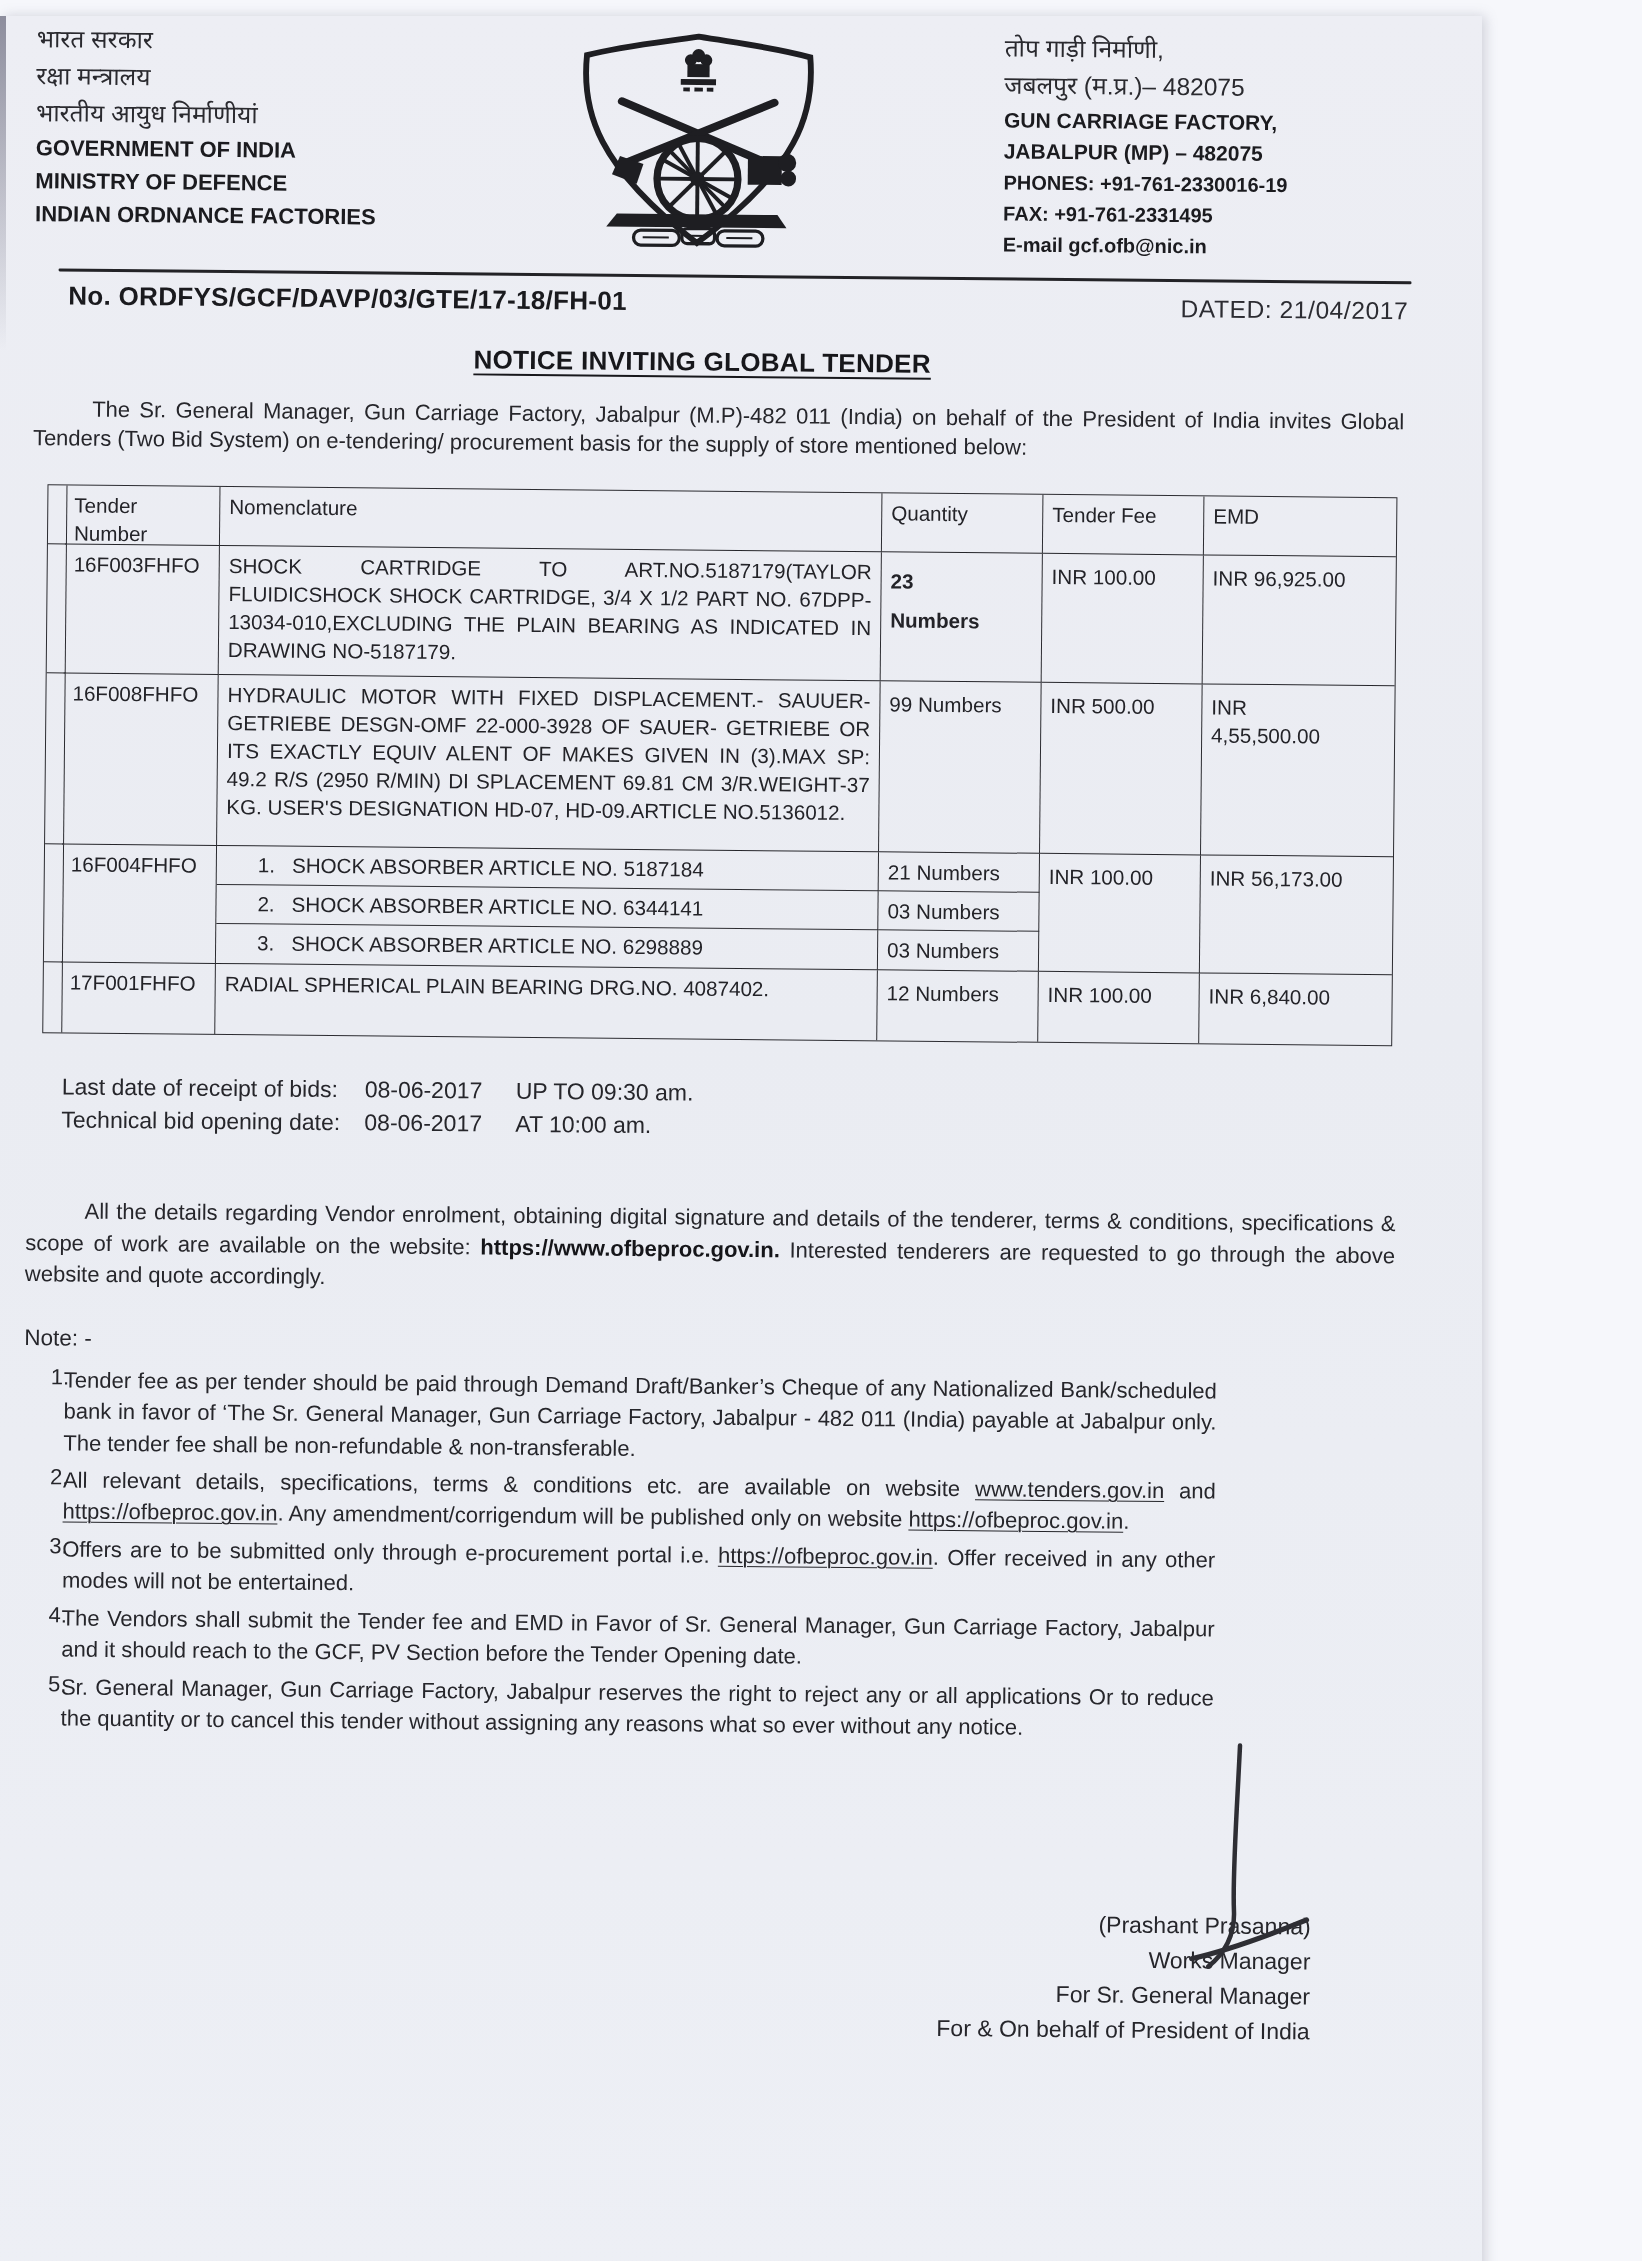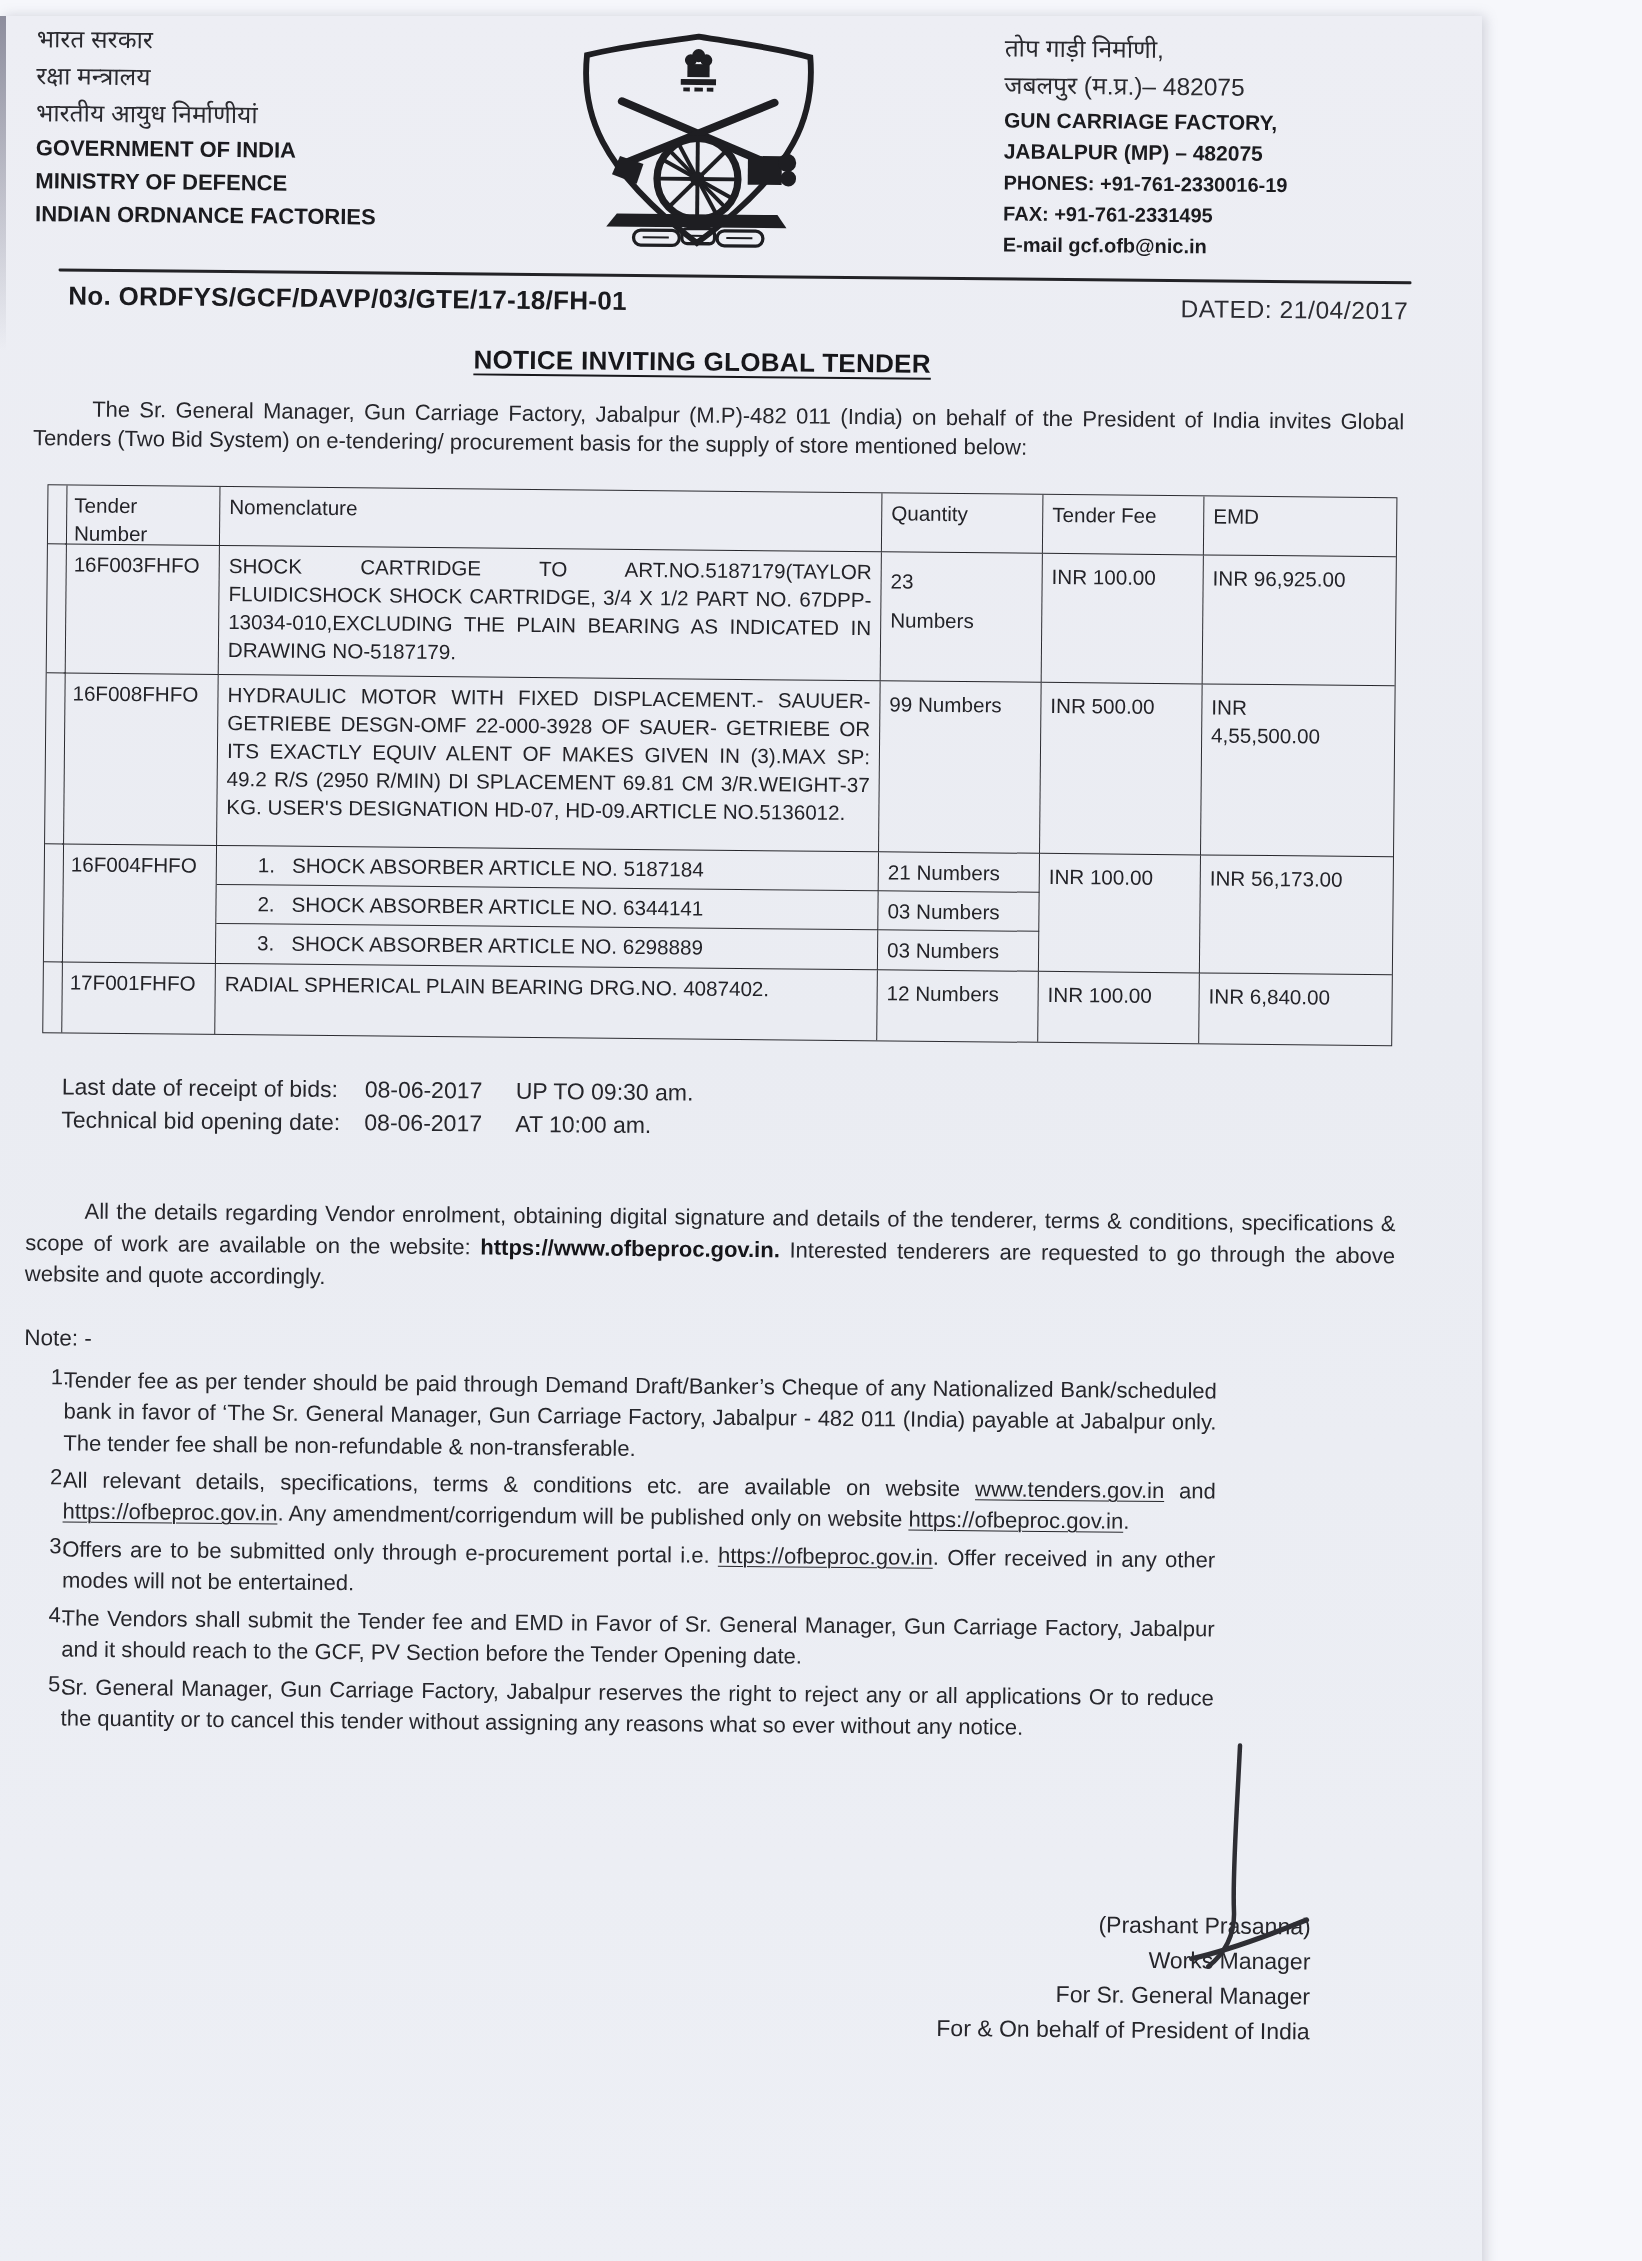--- a/index.html
+++ b/index.html
@@ -56,21 +56,21 @@
   }
   .c{border-right:1.3px solid #2c2c31;border-bottom:1.3px solid #2c2c31;padding:6.4px 9px;}
   .c.hb{border-bottom:1.9px solid #26262b;}
   .c.nb{border-bottom:none;}
   .c.nr{border-right:none;}
   .c.span3{grid-row:span 3;}
   .nom{text-align:justify;}
   .sub{padding-left:41px;display:flex;align-items:center;gap:17px;}
   .qty-c{padding-top:9px;}
   .narrow{display:inline-block;max-width:113px;}
-  .narrow2{display:inline-block;max-width:74px;line-height:1.9;}
+  .narrow2{display:inline-block;max-width:74px;line-height:1.9;font-weight:bold;}
 
   
   .bids{margin:37px 0 0 72px;font-size:23px;color:#26262b;}
   .bids-row{display:flex;line-height:1.45;}
   .bl{width:303px;}
   .bd{width:151px;}
 
   .webpara{margin:59px 40px 0 37px;width:1370px;font-size:22px;line-height:1.42;
     text-align:justify;text-indent:59px;color:#26262b;}
   .b{font-weight:700;color:#151519;}

